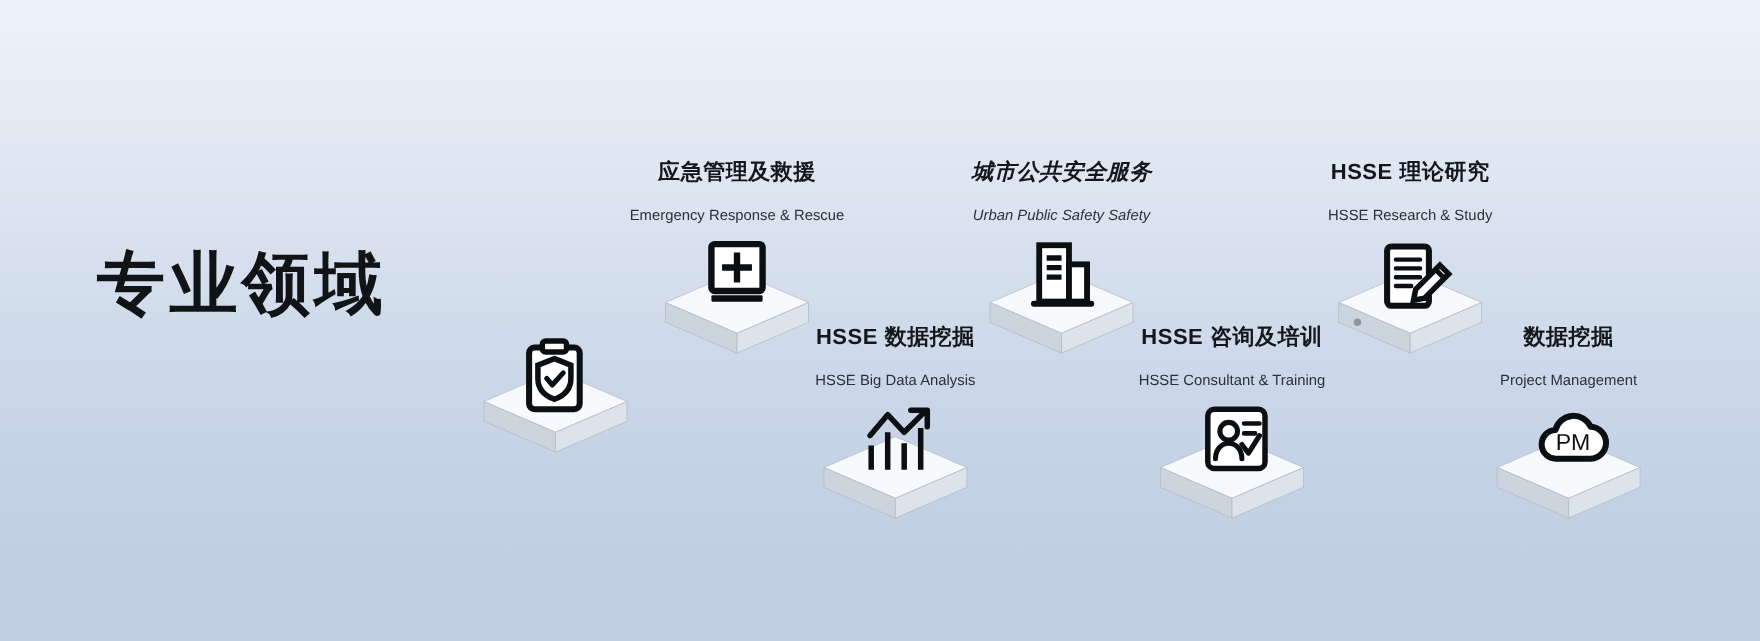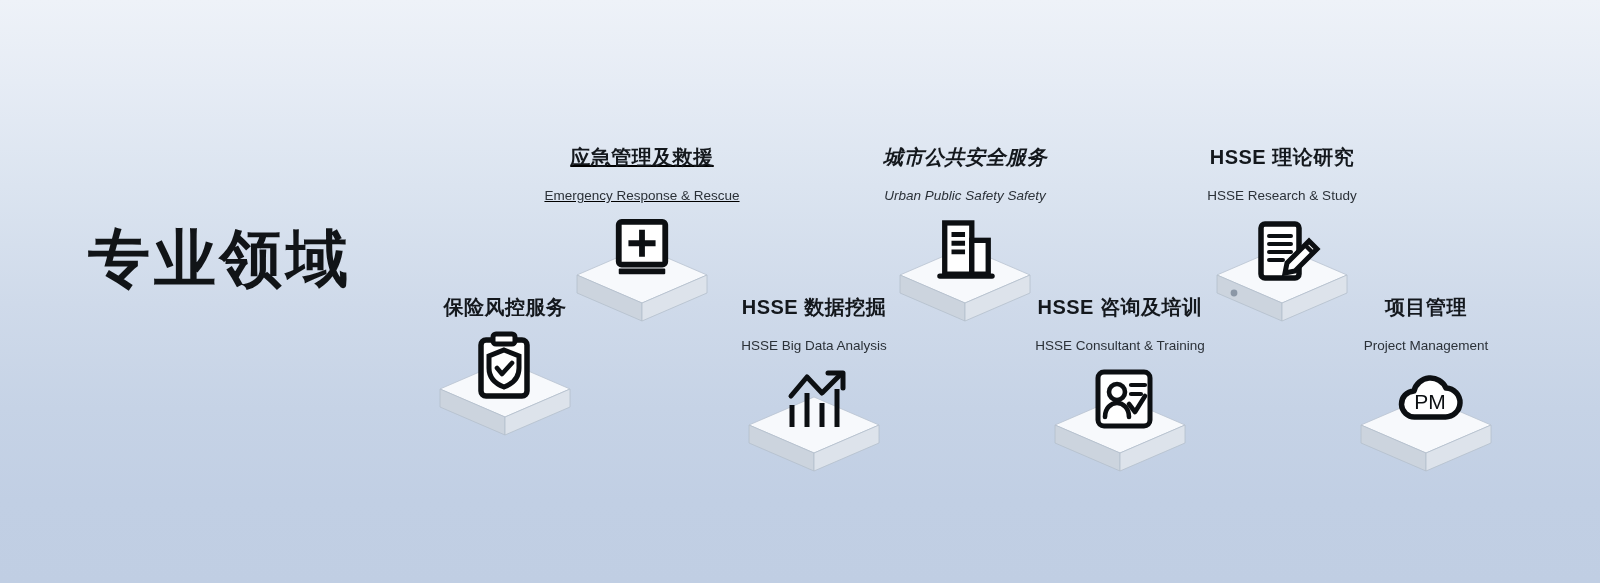--- a/index.html
+++ b/index.html
@@ -119,21 +119,21 @@
   .ic-idcard    { width: 62px; height: 60px; margin-bottom: -4px; margin-left: 8px; }
   .ic-cloudpm   { width: 72px; height: 54px; margin-bottom: -2px; margin-left: 8px; }
 </style>
 </head>
 <body>
 
 <div class="stage">
 
   <div class="section-title">专业领域</div>
 
-  <div class="item" style="left: 512px; top: 145px; text-decoration: underline;">
+  <div class="item" style="left: 540px; top: 145px;">
     <div class="item-label">
       <div class="label-cn">应急管理及救援</div>
       <div class="label-en">Emergency Response &amp; Rescue</div>
     </div>
     <div class="pedestal">
       <div class="slab">
         <svg viewBox="0 0 136 82">
           <polygon points="68,2 133,30 68,58 3,30" fill="#f7f9fc" stroke="#b9c3d0" stroke-width="0.8"></polygon>
           <polygon points="3,30 68,58 68,76 3,48" fill="#ccd4de" stroke="#b4bfcc" stroke-width="0.8"></polygon>
           <polygon points="133,30 68,58 68,76 133,48" fill="#dde3eb" stroke="#b4bfcc" stroke-width="0.8"></polygon>
@@ -193,21 +193,20 @@
           <path d="M14 17 H36 M14 25 H36 M14 33 H36 M14 41 H28" stroke="#0c0f12" stroke-width="4" stroke-linecap="round"></path>
           <path d="M54 22 l8 8 l-22 22 l-10 2 l2 -10 z" fill="#ffffff" stroke="#0c0f12" stroke-width="5"></path>
           <path d="M50 26 l8 8" stroke="#0c0f12" stroke-width="4.5"></path>
         </svg>
       </div>
     </div>
   </div>
 
   <div class="item" style="left: 375px; top: 295px;">
     <div class="item-label">
-      <div class="label-cn">保险风控服务</div>
     </div>
     <div class="pedestal">
       <div class="slab">
         <svg viewBox="0 0 136 82">
           <polygon points="68,2 133,30 68,58 3,30" fill="#f7f9fc" stroke="#b9c3d0" stroke-width="0.8"></polygon>
           <polygon points="3,30 68,58 68,76 3,48" fill="#ccd4de" stroke="#b4bfcc" stroke-width="0.8"></polygon>
           <polygon points="133,30 68,58 68,76 133,48" fill="#dde3eb" stroke="#b4bfcc" stroke-width="0.8"></polygon>
         </svg>
       </div>
       <div class="icon-holder">
@@ -264,21 +263,21 @@
           <path d="M12 48 c0 -9 6 -14 12 -14 c6 0 12 5 12 14" fill="none" stroke="#0c0f12" stroke-width="4.6" stroke-linecap="round"></path>
           <path d="M38 16 H52 M38 25 H48" stroke="#0c0f12" stroke-width="4.2" stroke-linecap="round"></path>
           <path d="M36 35 l6 8 l10 -16" fill="none" stroke="#0c0f12" stroke-width="4.6" stroke-linecap="round" stroke-linejoin="round"></path>
         </svg>
       </div>
     </div>
   </div>
 
   <div class="item" style="left: 1296px; top: 295px;">
     <div class="item-label">
-      <div class="label-cn">项目管理</div>
+      <div class="label-cn">数据挖掘</div>
       <div class="label-en">Project Management</div>
     </div>
     <div class="pedestal">
       <div class="slab">
         <svg viewBox="0 0 136 82">
           <polygon points="68,2 133,30 68,58 3,30" fill="#f7f9fc" stroke="#b9c3d0" stroke-width="0.8"></polygon>
           <polygon points="3,30 68,58 68,76 3,48" fill="#ccd4de" stroke="#b4bfcc" stroke-width="0.8"></polygon>
           <polygon points="133,30 68,58 68,76 133,48" fill="#dde3eb" stroke="#b4bfcc" stroke-width="0.8"></polygon>
         </svg>
       </div>

